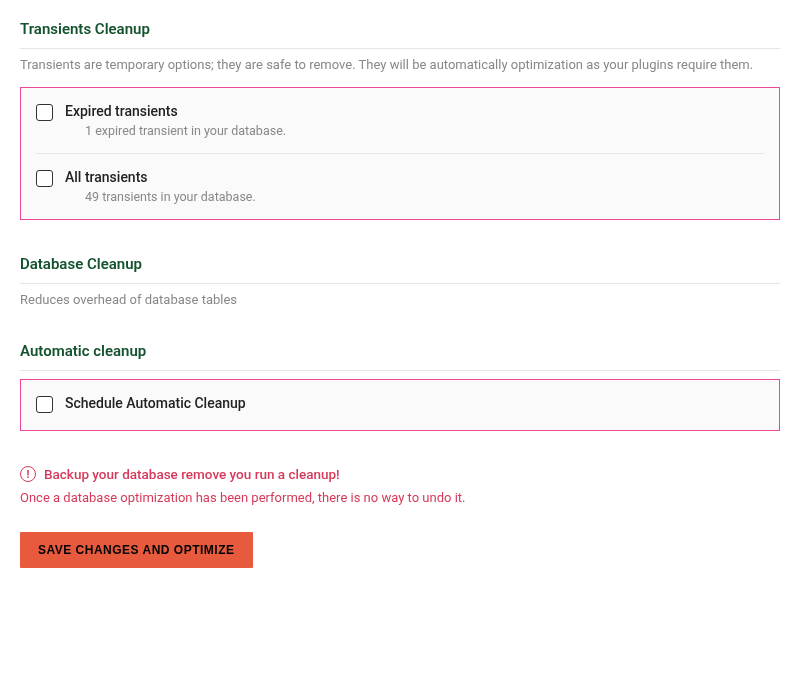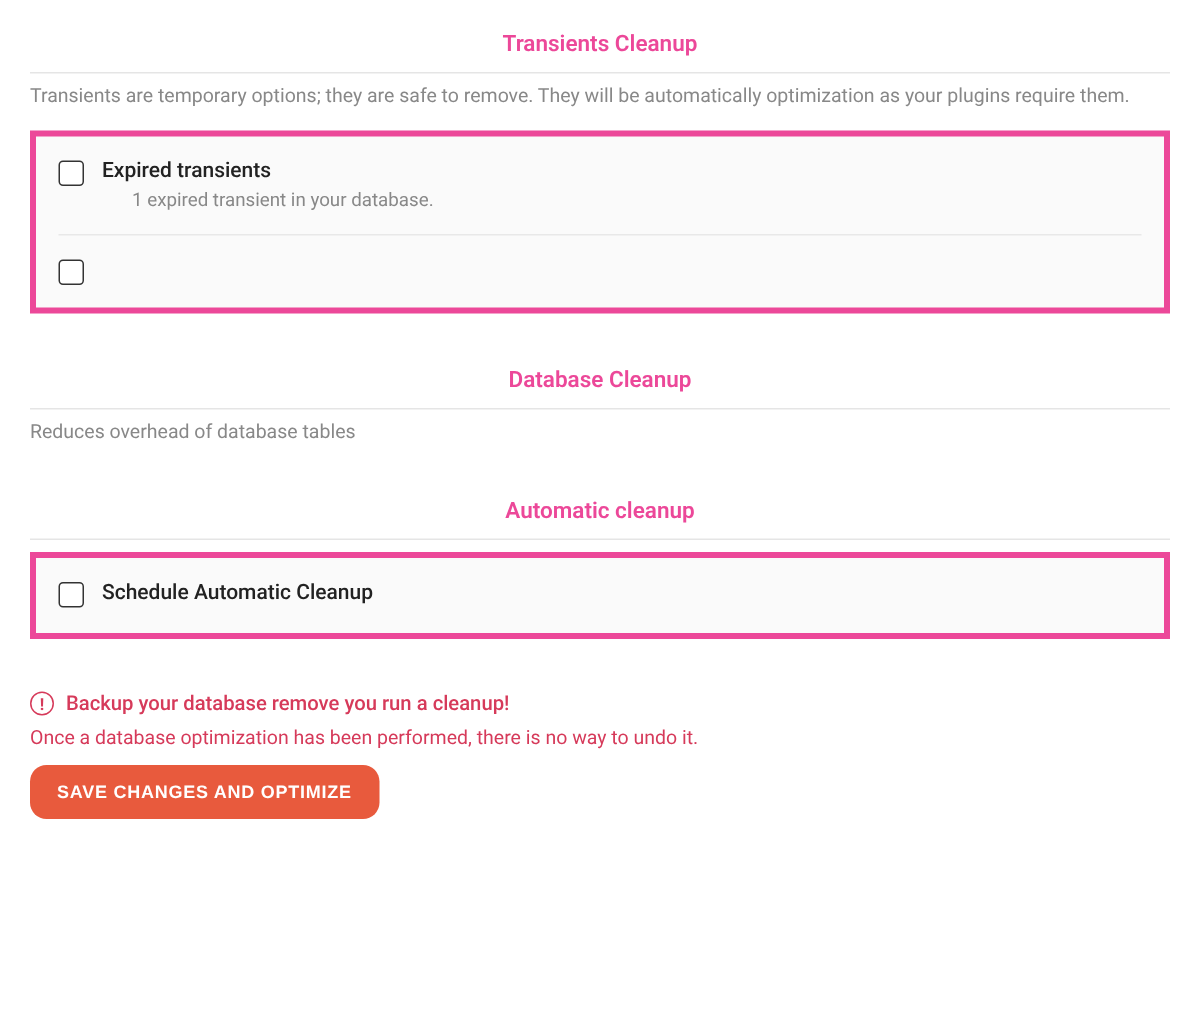--- a/index.html
+++ b/index.html
@@ -11,36 +11,35 @@
       font-family: -apple-system, BlinkMacSystemFont, "Segoe UI", Roboto, Helvetica, Arial, sans-serif;
       background: #fff;
       padding: 20px;
       width: 800px;
       color: #333;
     }
     .section {
       margin-bottom: 35px;
     }
     .section-title {
-      color: #ec4899;
+      color: #14532d;
       font-size: 15px;
       font-weight: 600;
       padding-bottom: 10px;
       border-bottom: 1px solid #e5e5e5;
       margin-bottom: 8px;
-      text-align: center;
     }
     .section-desc {
       color: #888;
       font-size: 13px;
       margin-bottom: 15px;
     }
     .option-box {
       background: #fafafa;
-      border: 4px solid #ec4899;
+      border: 1px solid #ec4899;
     }
     .option-item {
       display: flex;
       align-items: flex-start;
       padding: 15px 15px;
       gap: 12px;
     }
     .option-item + .option-item {
       border-top: 1px solid #e8e8e8;
       margin-left: 15px;
@@ -93,31 +92,31 @@
       flex-shrink: 0;
     }
     .warning-text {
       color: #d63a5a;
       font-size: 13.5px;
       font-weight: 500;
     }
     .warning-sub {
       color: #d63a5a;
       font-size: 13px;
-      margin-bottom: 10px;
+      margin-bottom: 27px;
     }
     .save-button {
       background: #e85a3d;
-      color: #ffffff;
+      color: #000000;
       border: none;
       padding: 11px 18px;
       font-size: 12px;
       font-weight: 600;
       letter-spacing: 0.5px;
-      border-radius: 11px;
+      border-radius: 1px;
       cursor: pointer;
       text-transform: uppercase;
     }
   </style>
 </head>
 <body>
 
 
 
 
@@ -127,20 +126,24 @@
   <div class="option-box">
     <div class="option-item">
       <div class="checkbox"></div>
       <div class="option-content">
         <div class="option-label">Expired transients</div>
         <div class="option-sub">1 expired transient in your database.</div>
       </div>
     </div>
     <div class="option-item">
       <div class="checkbox"></div>
+      <div class="option-content">
+        <div class="option-label">All transients</div>
+        <div class="option-sub">49 transients in your database.</div>
+      </div>
     </div>
   </div>
 </div>
 
 
 <div class="section">
   <div class="section-title">Database Cleanup</div>
   <div class="section-desc">Reduces overhead of database tables</div>
 </div>
 

